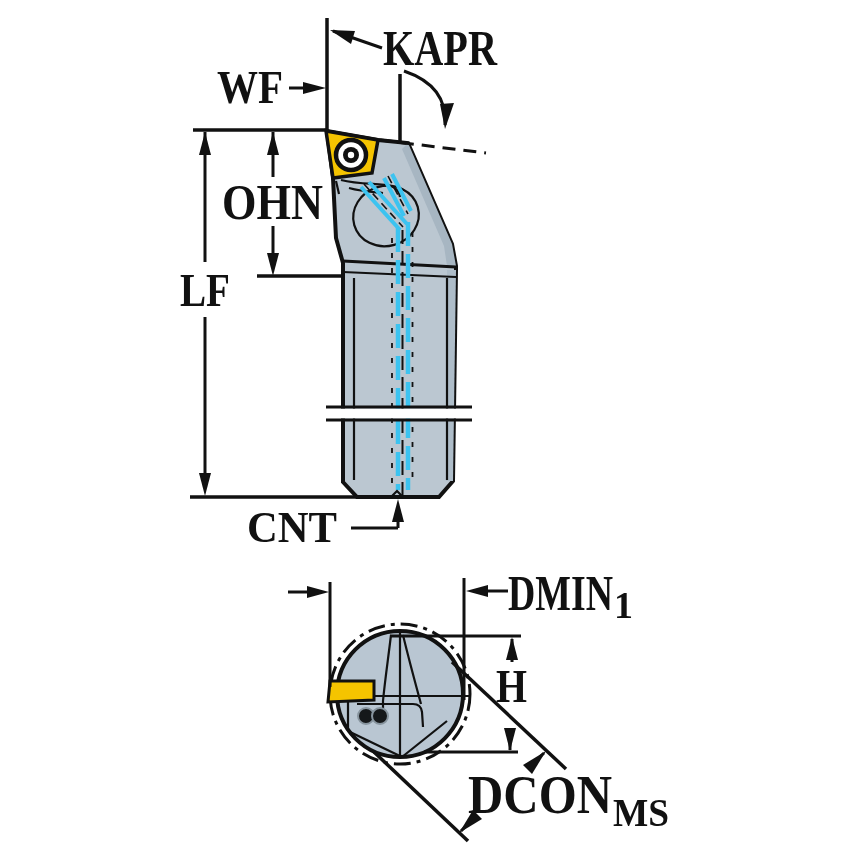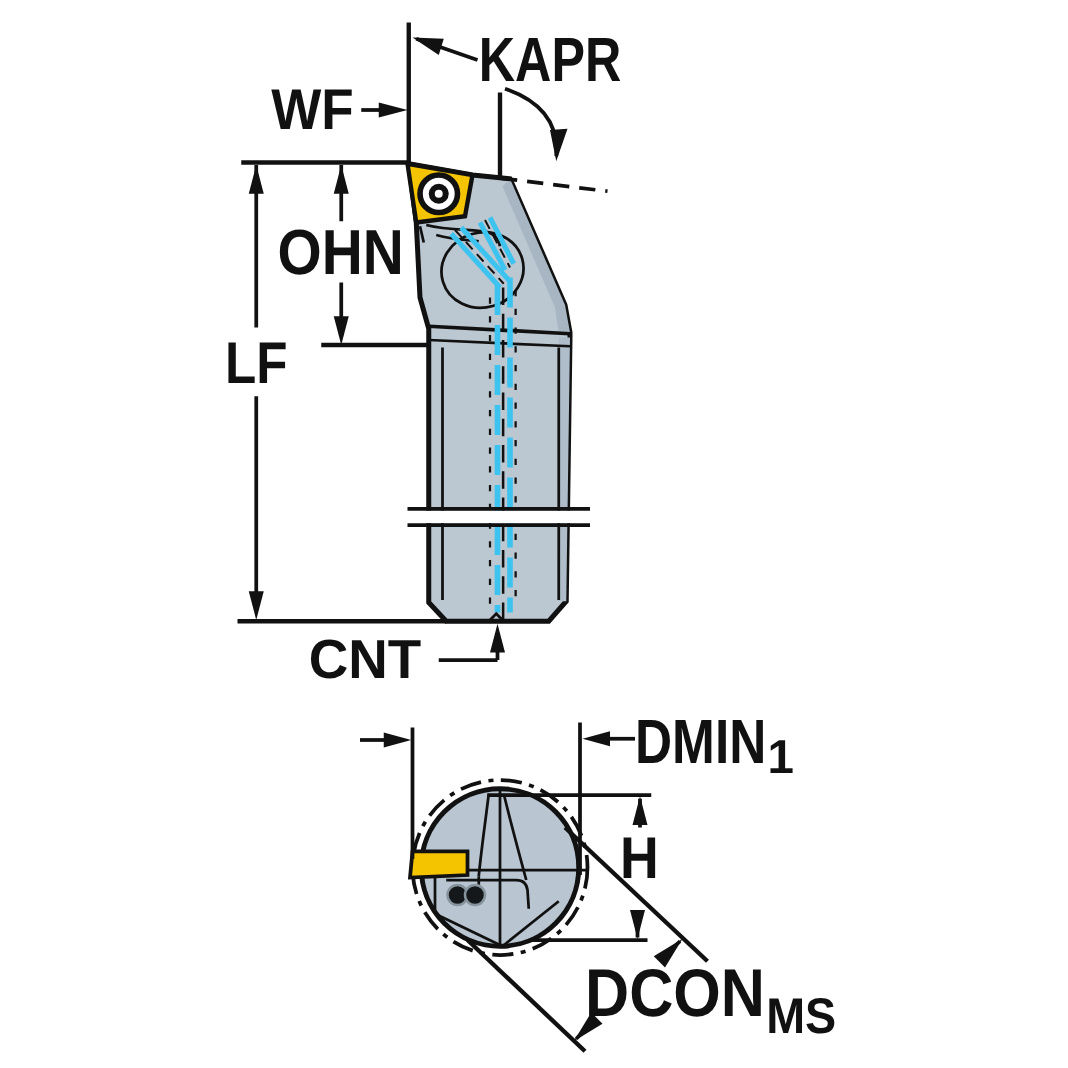--- a/index.html
+++ b/index.html
@@ -1,18 +1,18 @@
 <!DOCTYPE html>
 <html><head>
 <meta charset="utf-8">
 <style>
   html,body{margin:0;padding:0;background:#ffffff;}
   .canvas{
     position:relative;width:854px;height:854px;background:#ffffff;
-    font-family:Liberation Sans, sans-serif;overflow:hidden;
+    font-family:Liberation Serif, serif;overflow:hidden;
   }
   .canvas svg{display:block;}
   .lbl{font-weight:bold;fill:#111111;}
   .ln{stroke:#111111;fill:none;}
   .thin{stroke:#111111;fill:none;stroke-width:2.2;}
   .arrow{fill:#111111;stroke:none;}
 </style>
 </head>
 <body>
 

